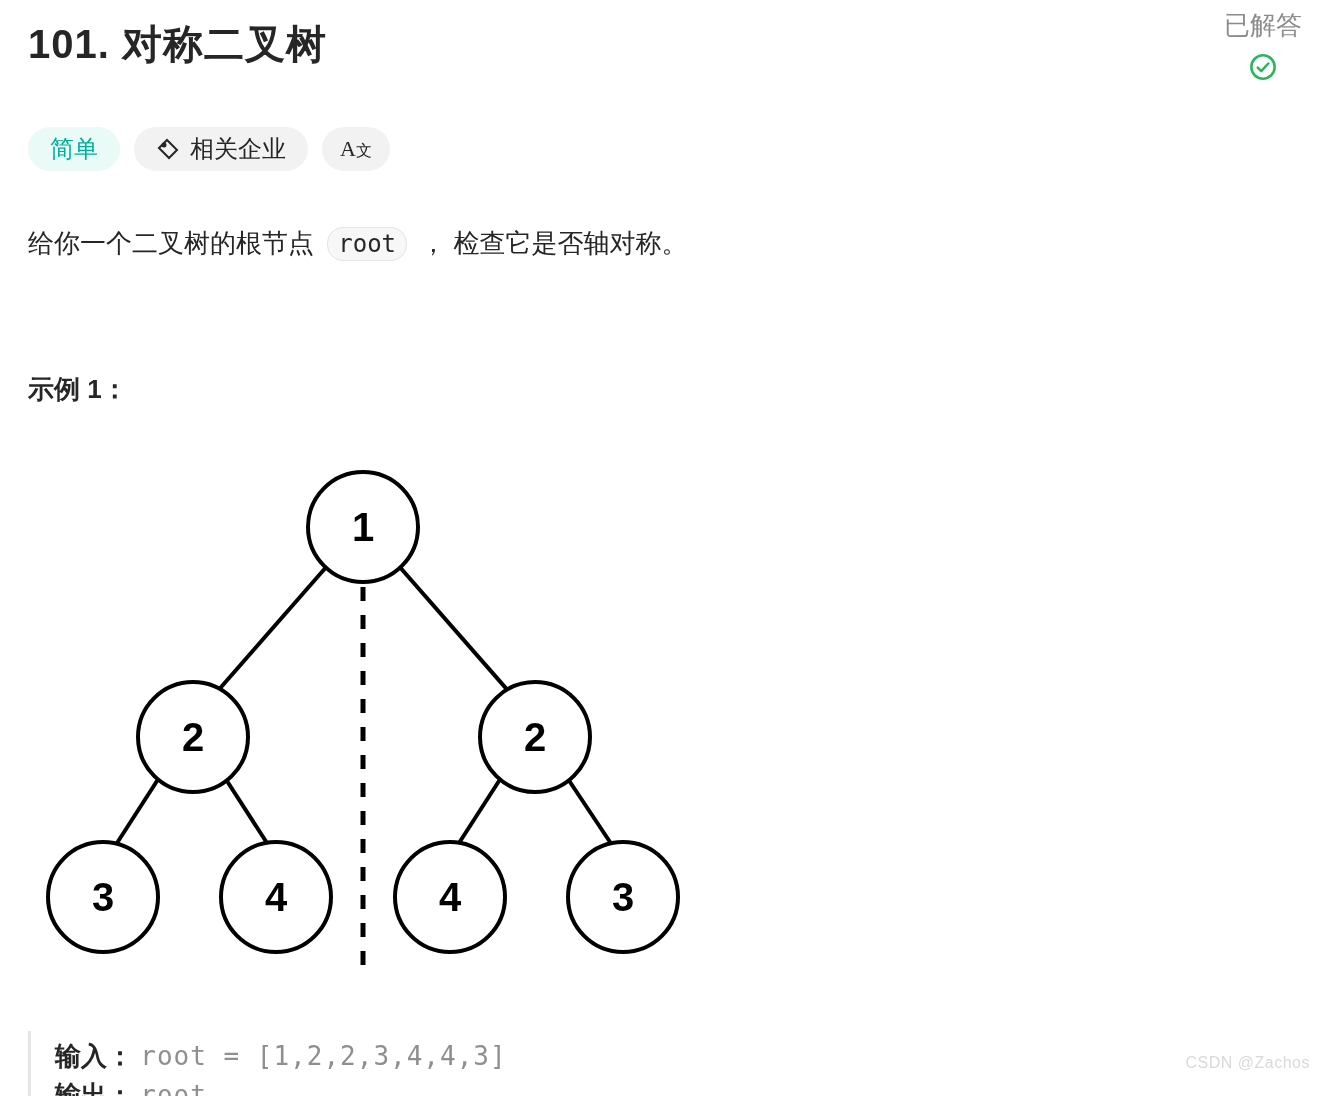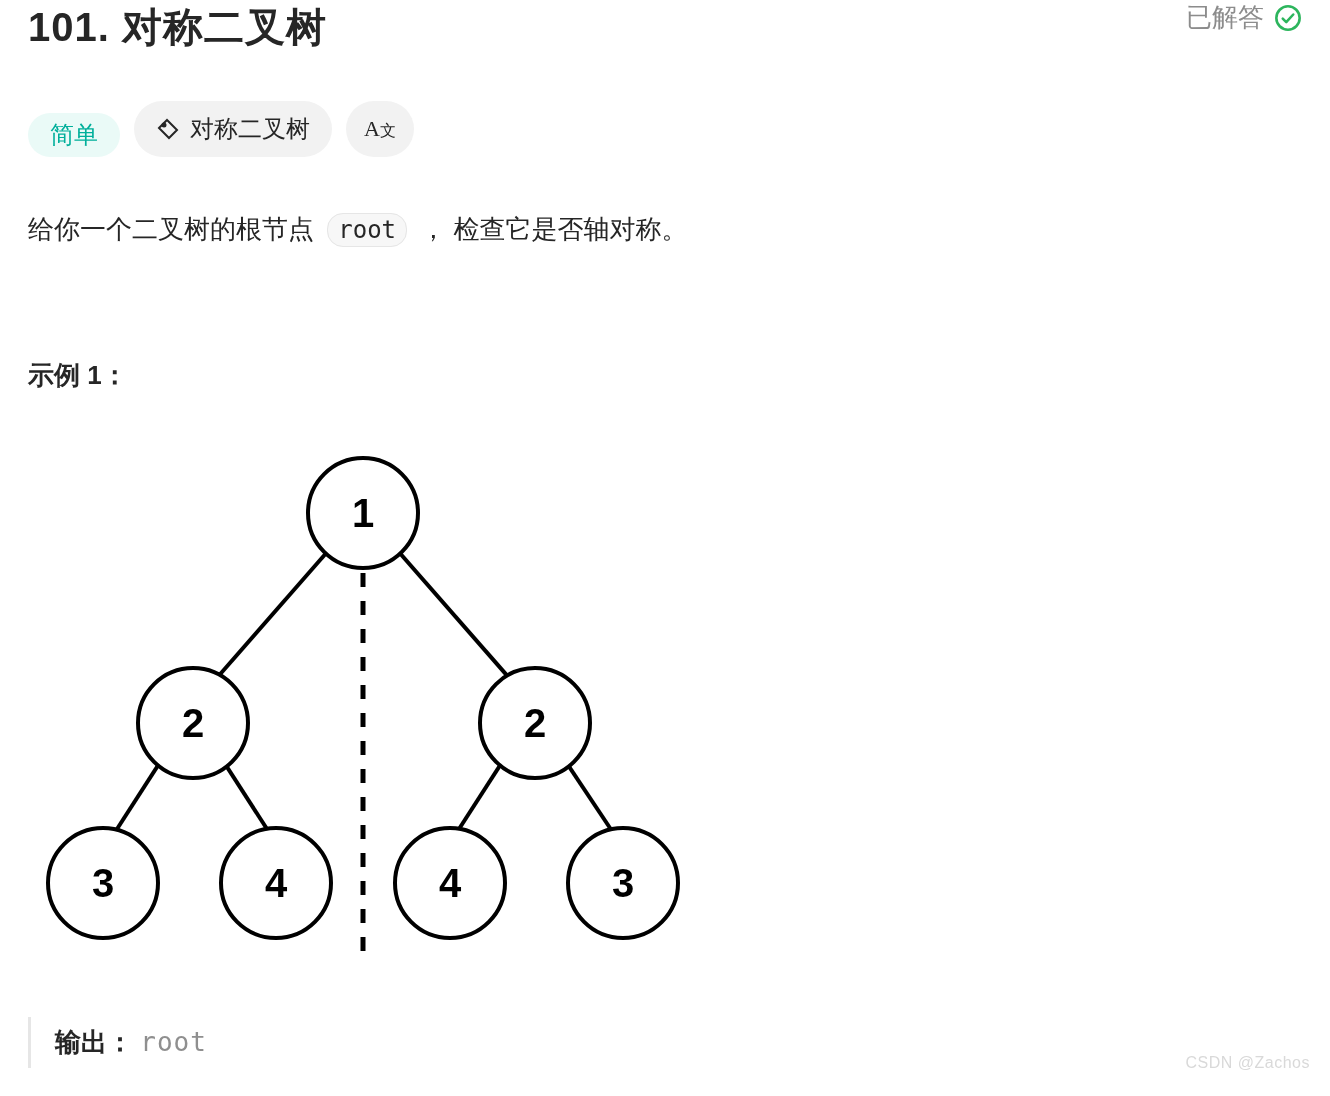--- a/index.html
+++ b/index.html
@@ -12,34 +12,36 @@
     font-family: -apple-system, BlinkMacSystemFont, "PingFang SC", "Microsoft YaHei", sans-serif;
     color: #262626;
     overflow: hidden;
     position: relative;
   }
   .container {
     padding: 0 28px 0 28px;
   }
   .header-row {
     display: flex;
-    align-items: flex-start;
+    align-items: center;
     justify-content: space-between;
+    padding-top: 8px;
   }
   .title {
     font-size: 40px;
     font-weight: 600;
     letter-spacing: 1px;
   }
   .solved {
     display: flex;
     align-items: center;
     gap: 10px;
     color: #8c8c8c;
     font-size: 26px;
+    flex-direction: column;
   }
   .solved-icon {
     width: 28px;
     height: 28px;
     display: inline-flex;
     align-items: center;
     justify-content: center;
   }
   .pill-row {
     display: flex;
@@ -54,21 +56,20 @@
     color: #262626;
     background: #f2f2f2;
     border-radius: 999px;
     padding: 10px 22px;
     line-height: 1;
   }
   .pill.easy {
     color: #00af9b;
     background: #eafaf7;
     font-weight: 500;
-    margin-top: 12px;
   }
   .pill .icon {
     display: inline-flex;
     width: 24px;
     height: 24px;
   }
   .pill.translate {
     font-family: serif;
     font-size: 22px;
     font-weight: 400;
@@ -146,21 +147,21 @@
     <div class="pill easy">
       <span>简单</span>
     </div>
     <div class="pill">
       <span class="icon">
         <svg viewBox="0 0 24 24" width="24" height="24" fill="none" stroke="#262626" stroke-width="2">
           <path d="M3 11 L11 3 L21 13 L13 21 Z"></path>
           <circle cx="8" cy="8" r="1.5" fill="#262626"></circle>
         </svg>
       </span>
-      <span>对称二叉树</span>
+      <span>相关企业</span>
     </div>
     <div class="pill translate">
       <span>A<span style="font-size:16px;">文</span></span>
     </div>
   </div>
 
   <div class="description">
     <span>给你一个二叉树的根节点</span>
     <span class="code-inline">root</span>
     <span>， 检查它是否轴对称。</span>
@@ -200,20 +201,24 @@
         <text x="85" y="440">3</text>
         <text x="258" y="440">4</text>
         <text x="432" y="440">4</text>
         <text x="605" y="440">3</text>
       </g>
     </svg>
   </div>
 
   <div class="io-block">
     <div>
+      <span class="io-label">输入：</span>
+      <span class="io-mono">root = [1,2,2,3,4,4,3]</span>
+    </div>
+    <div>
       <span class="io-label">输出：</span>
       <span class="io-mono">root</span>
     </div>
   </div>
 
 </div>
 
 <div class="watermark">CSDN @Zachos</div>
 
 </body></html>

